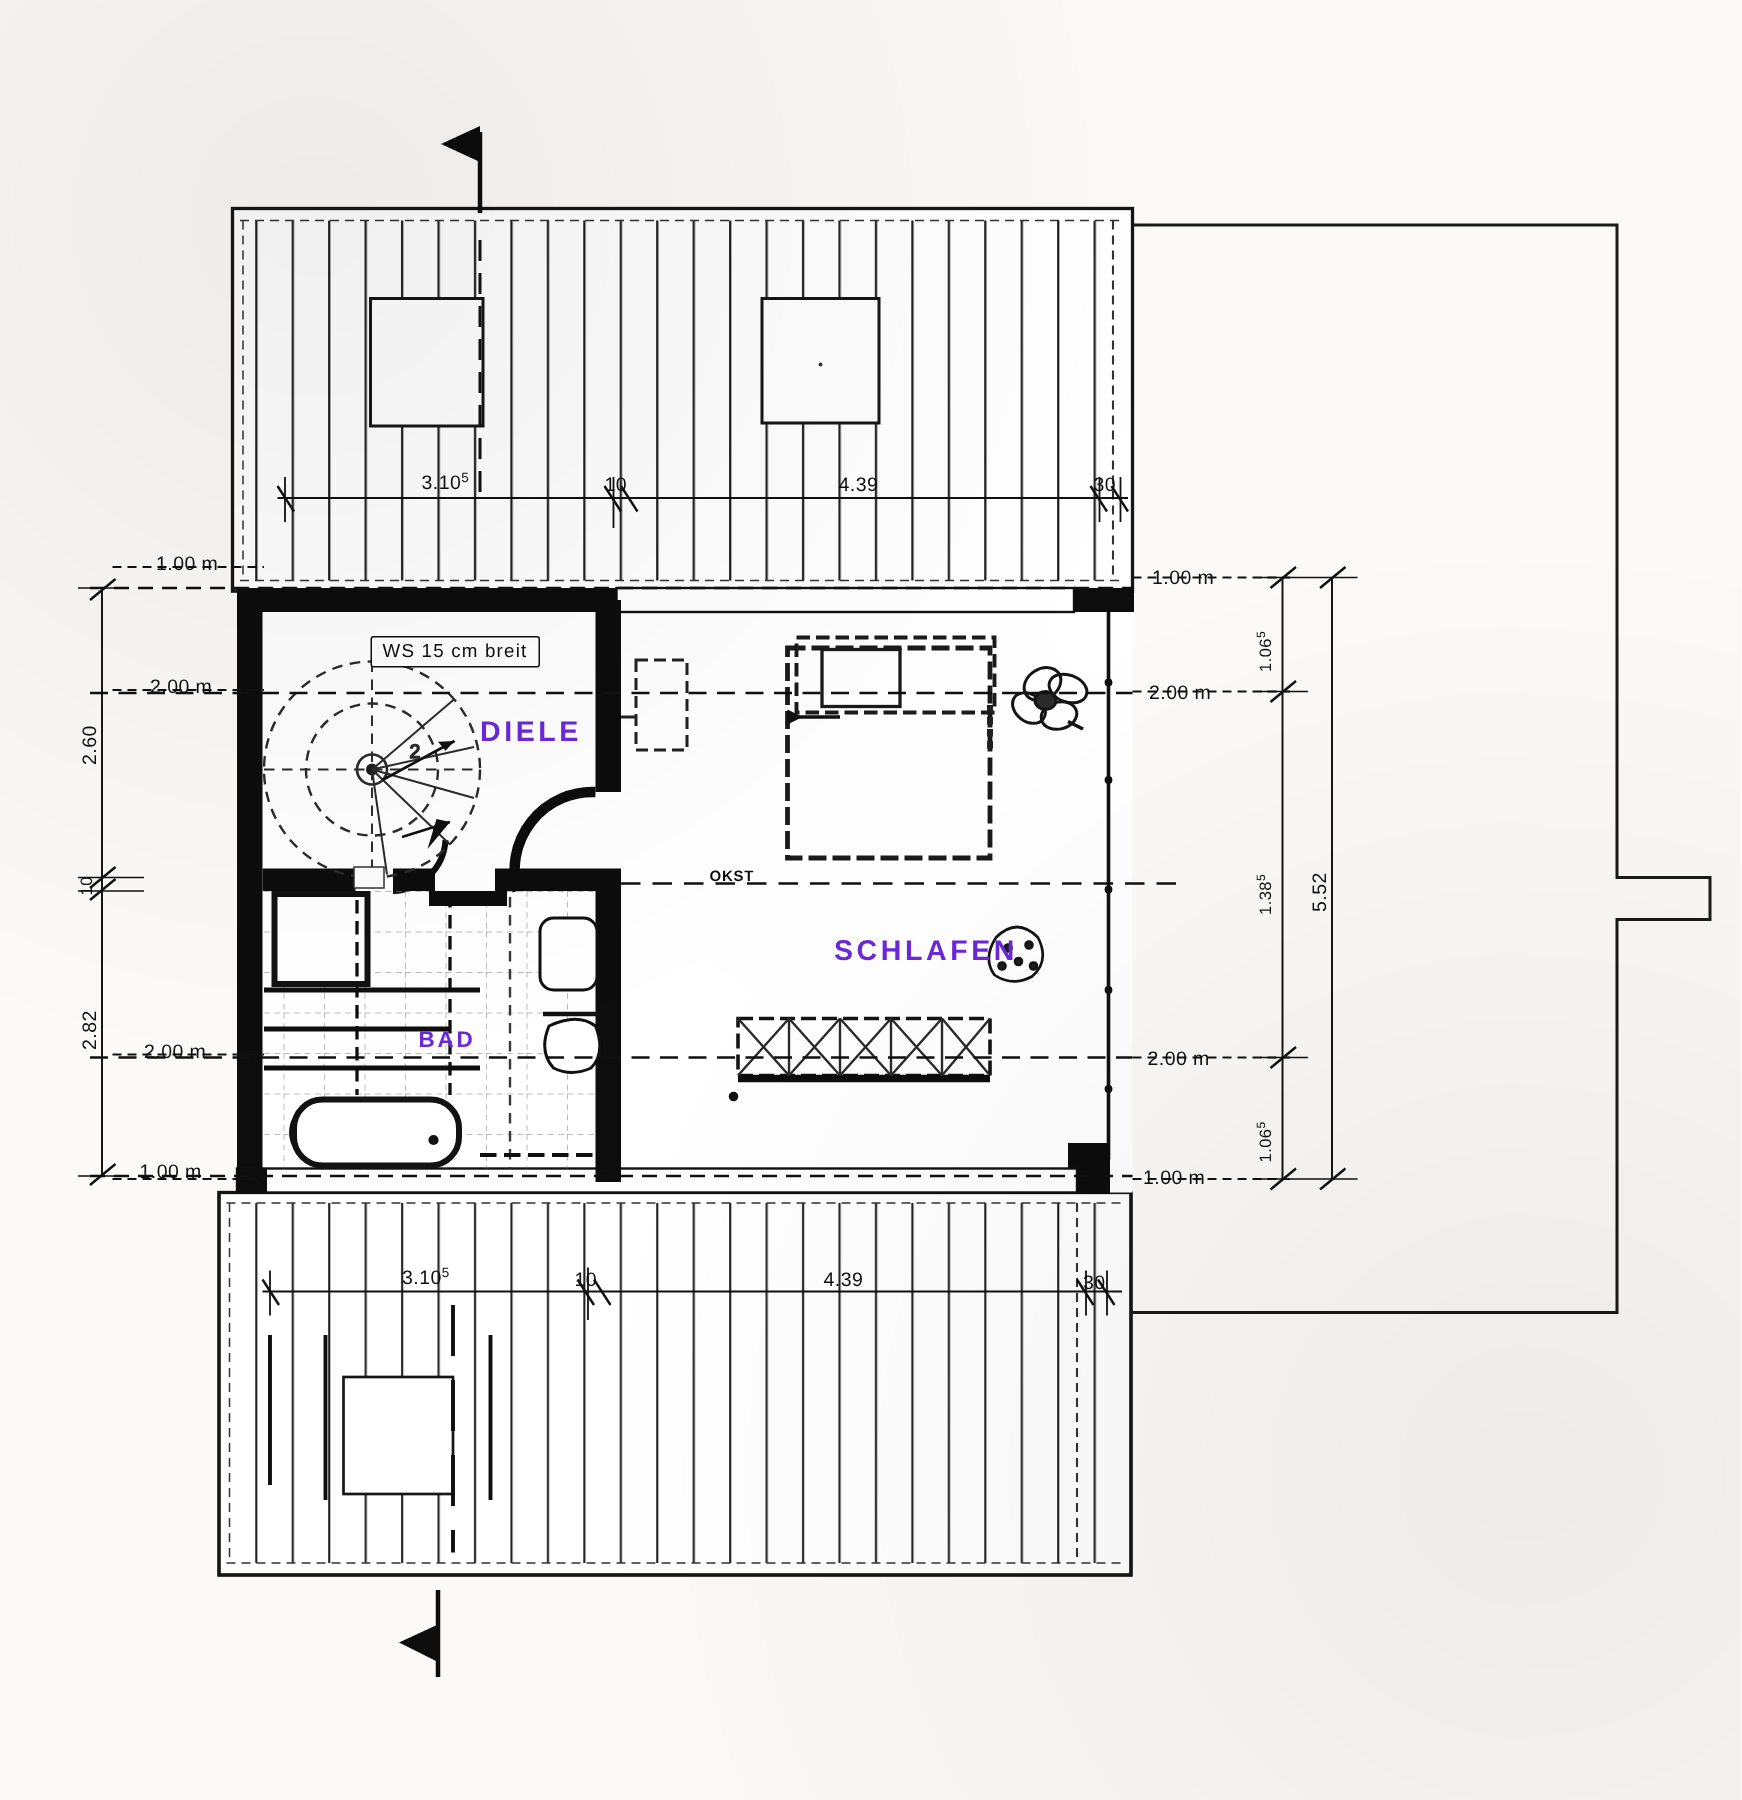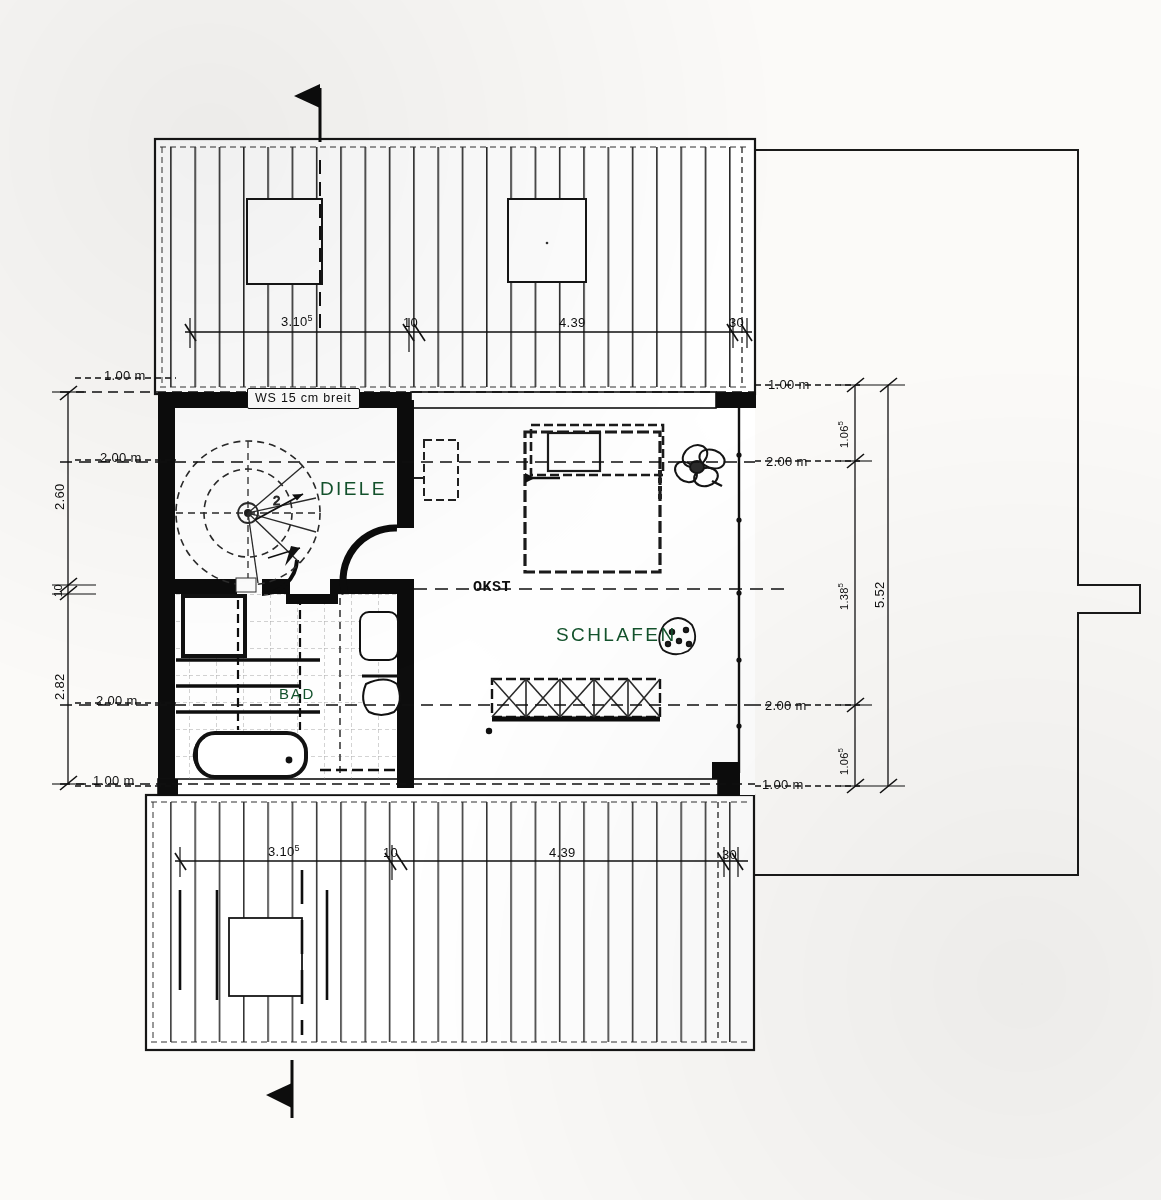--- a/index.html
+++ b/index.html
@@ -39,32 +39,31 @@
   .dim-small {
     font-size: 11px;
   }
   .dim-rot {
     transform-origin: left top;
     transform: rotate(-90deg);
   }
   .room-text {
     font-size: 19px;
     letter-spacing: 2.4px;
-    font-weight: 400;
-    color: #14532d;
+    font-weight: 700;
+    color: #6d28d9;
   }
   .room-text-sm {
     font-size: 15px;
     letter-spacing: 1.8px;
   }
   .tiny-text {
-    font-size: 15px;
+    font-size: 10px;
     letter-spacing: 0.5px;
     font-weight: 700;
-    font-family: Liberation Mono, monospace;
   }
   .note-box {
     position: absolute;
     border: 1.4px solid #111;
     padding: 2px 7px 3px 7px;
     font-size: 12.5px;
     letter-spacing: 0.8px;
     background: #fff;
     color: #101010;
     border-radius: 2px;
@@ -378,21 +377,21 @@
     </g>
 
   </svg>
 
   <div class="room-text" style="left:320px; top:478px;">DIELE</div>
 
   <div class="room-text room-text-sm" style="left:279px; top:685px;">BAD</div>
 
   <div class="room-text" style="left:540px; top:624px;margin-left:16px;">SCHLAFEN</div>
 
-  <div class="note-box" style="left:247px; top:388px;text-align:right;">WS 15 cm breit</div>
+  <div class="note-box" style="left:247px; top:424px;text-align:right;">WS 15 cm breit</div>
 
   <div class="note-text tiny-text" style="left:473px; top:579px;">OKST</div>
 
   <div class="dim-text" style="left:281px; top:313px;">
     <span>3.10</span><sup style="font-size:9px">5</sup>
   </div>
   <div class="dim-text" style="left:403px; top:315px;">10</div>
   <div class="dim-text" style="left:559px; top:315px;">4.39</div>
   <div class="dim-text" style="left:729px; top:315px;">30</div>
 

